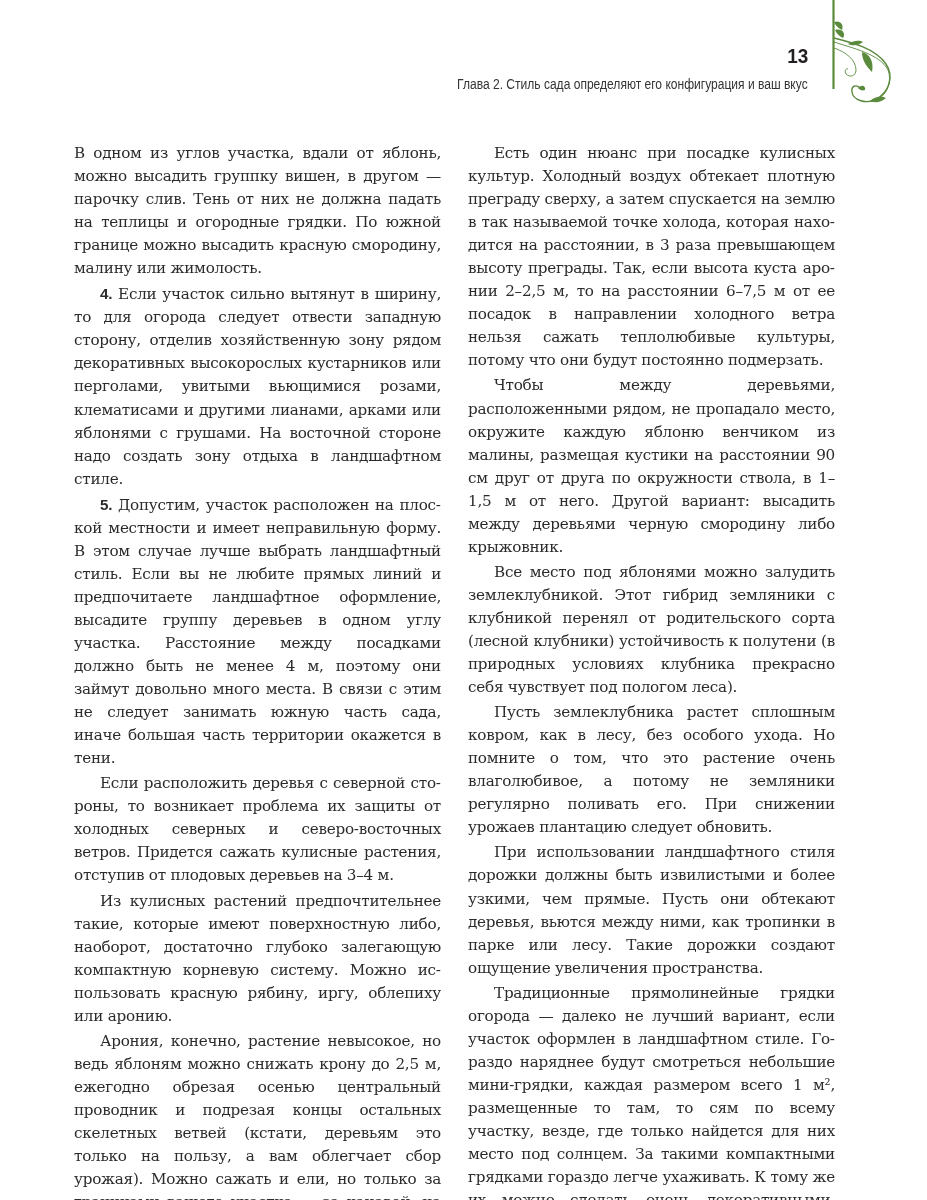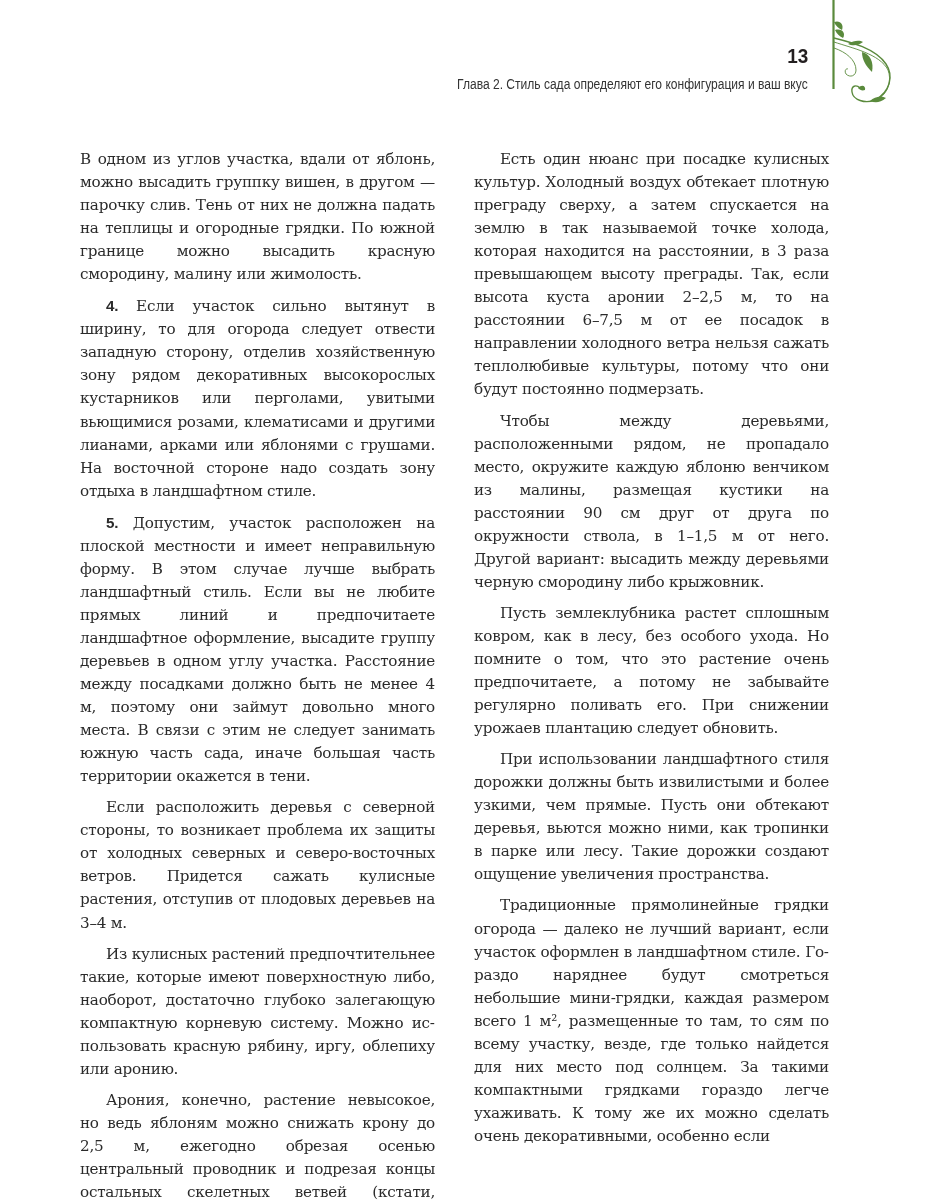--- a/index.html
+++ b/index.html
@@ -15,21 +15,21 @@
     transform:scaleX(0.86); transform-origin:right; white-space:nowrap;
   }
   .ornament { position:absolute; left:820px; top:0; width:107px; height:115px; }
   .column {
     position:absolute; top:140px; width:371px;
     font-family:"DejaVu Serif", serif; font-size:15.2px; line-height:23.05px; color:#2b2b2b;
     text-align:justify; hyphens:manual; letter-spacing:-0.25px;
   }
   .col-left { left:72px; }
   .col-right { left:466px; }
-  .column p { margin:8px; text-indent:26px; }
+  .column p { margin:2px; text-indent:26px; }
   .column p.noindent { text-indent:0; }
   .num { font-family:"Liberation Sans", sans-serif; font-weight:bold; }
 </style>
 </head>
 <body>
 
 <div>
   <div class="page-number">13</div>
   <div class="running-head">Глава 2. Стиль сада определяют его конфигурация и ваш вкус</div>
 
@@ -55,17 +55,18 @@
     <p><span class="num">4.</span><span> Если участок сильно вытянут в ширину, то для огорода следует отвести западную сторону, отделив хозяйственную зону рядом декоратив­ных высокорослых кустарников или пергола­ми, увитыми вьющимися розами, клематисами и другими лианами, арками или яблонями с грушами. На восточной стороне надо создать зону отдыха в ландшафтном стиле.</span></p>
     <p><span class="num">5.</span><span> Допустим, участок расположен на плос­кой местности и имеет неправильную форму. В этом случае лучше выбрать ландшафтный стиль. Если вы не любите прямых линий и предпочитаете ландшафтное оформление, высадите группу деревьев в одном углу участка. Расстояние между посадками должно быть не менее 4 м, поэтому они займут довольно много места. В связи с этим не следует зани­мать южную часть сада, иначе большая часть территории окажется в тени.</span></p>
     <p><span>Если расположить деревья с северной сто­роны, то возникает проблема их защиты от холодных северных и северо-восточных ветров. Придется сажать кулисные растения, отступив от плодовых деревьев на 3–4 м.</span></p>
     <p><span>Из кулисных растений предпочтительнее такие, которые имеют поверхностную либо, наоборот, достаточно глубоко залегающую компактную корневую систему. Можно ис­пользовать красную рябину, иргу, облепиху или аронию.</span></p>
     <p><span>Арония, конечно, растение невысокое, но ведь яблоням можно снижать крону до 2,5 м, ежегодно обрезая осенью центральный провод­ник и подрезая концы остальных скелетных ветвей (кстати, деревьям это только на пользу, а вам облегчает сбор урожая). Можно сажать и ели, но только за границами вашего участка — за канавой, на обочине дороги, чтобы корни елей не погубили яблони.</span></p>
   </div>
 
   <div class="column col-right">
     <p><span>Есть один нюанс при посадке кулисных культур. Холодный воздух обтекает плотную преграду сверху, а затем спускается на землю в так называемой точке холода, которая нахо­дится на расстоянии, в 3 раза превышающем высоту преграды. Так, если высота куста аро­нии 2–2,5 м, то на расстоянии 6–7,5 м от ее посадок в направлении холодного ветра нельзя сажать теплолюбивые культуры, потому что они будут постоянно подмерзать.</span></p>
     <p><span>Чтобы между деревьями, расположенными рядом, не пропадало место, окружите каж­дую яблоню венчиком из малины, размещая кустики на расстоянии 90 см друг от друга по окружности ствола, в 1–1,5 м от него. Другой вариант: высадить между деревьями черную смородину либо крыжовник.</span></p>
-    <p><span>Пусть землеклубника растет сплошным ков­ром, как в лесу, без особого ухода. Но помните о том, что это растение очень предпочитаете, а потому не забывайте регулярно поливать его. При снижении урожаев плантацию следует обновить.</span></p>
-    <p><span>При использовании ландшафтного стиля дорожки должны быть извилистыми и более узкими, чем прямые. Пусть они обтекают дере­вья, вьются можно ними, как тропинки в парке или лесу. Такие дорожки создают ощущение увеличения пространства.</span></p>
+    <p><span>Все место под яблонями можно залудить землеклубникой. Этот гибрид земляники с клубникой перенял от родительского сорта (лесной клубники) устойчивость к полутени (в природных условиях клубника прекрасно себя чувствует под пологом леса).</span></p>
+    <p><span>Пусть землеклубника растет сплошным ков­ром, как в лесу, без особого ухода. Но помните о том, что это растение очень влаголюбивое, а потому не земляники регулярно поливать его. При снижении урожаев плантацию следует обновить.</span></p>
+    <p><span>При использовании ландшафтного стиля дорожки должны быть извилистыми и более узкими, чем прямые. Пусть они обтекают дере­вья, вьются между ними, как тропинки в парке или лесу. Такие дорожки создают ощущение увеличения пространства.</span></p>
     <p><span>Традиционные прямолинейные грядки огорода — далеко не лучший вариант, если участок оформлен в ландшафтном стиле. Го­раздо наряднее будут смотреться небольшие мини-грядки, каждая размером всего 1 м², размещенные то там, то сям по всему участку, везде, где только найдется для них место под солнцем. За такими компактными грядками гораздо легче ухаживать. К тому же их можно сделать очень декоративными, особенно если</span></p>
   </div>
 </div>
 
 </body></html>

